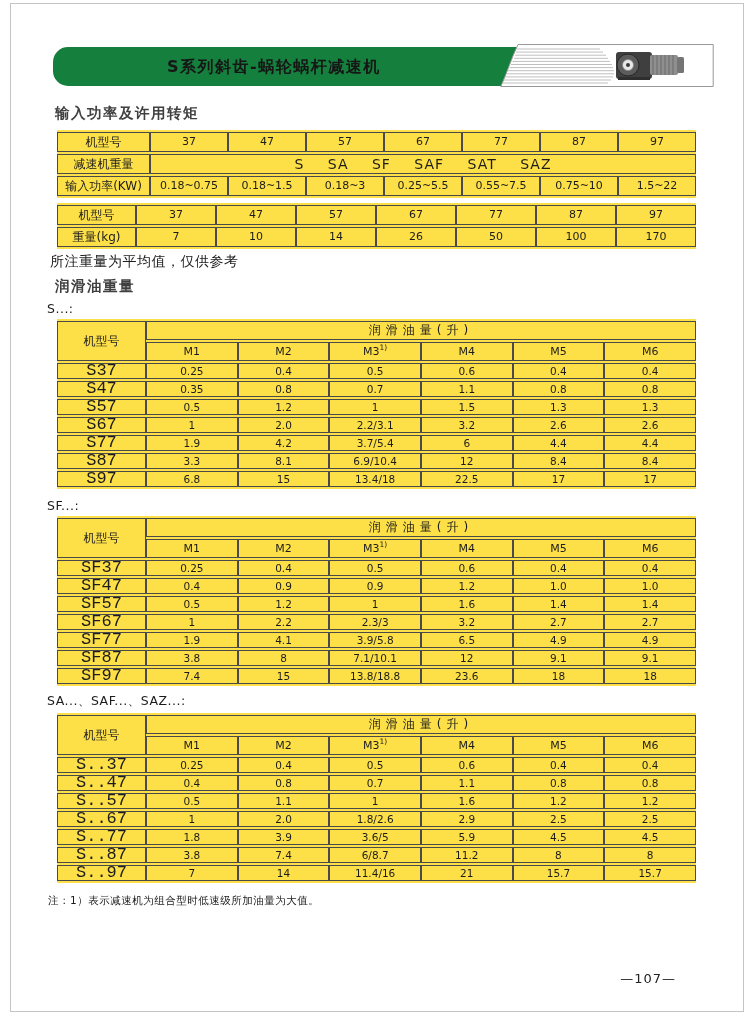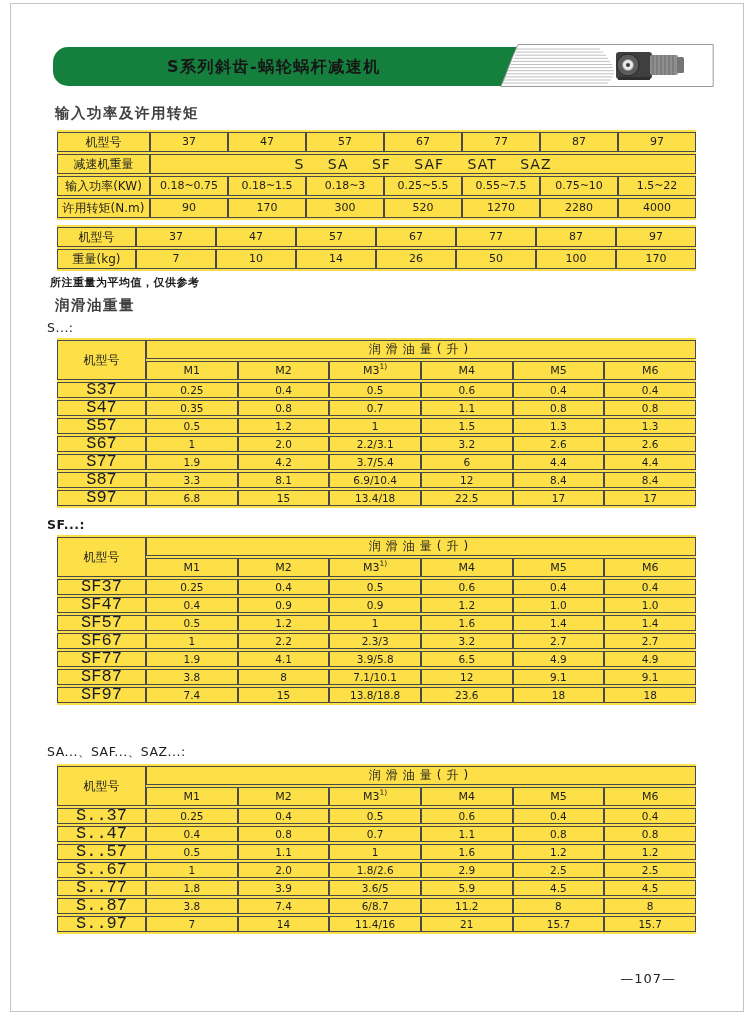--- a/index.html
+++ b/index.html
@@ -19,22 +19,22 @@
     font-size:16px;font-weight:bold;letter-spacing:1.5px;white-space:nowrap;color:#161616;
   }
   .art-box{position:absolute;left:500px;top:44px;width:214px;height:43px;}
   
   .sec-h{font-size:14.5px;font-weight:bold;letter-spacing:1.5px;margin:0 0 0 55px;color:#404040;}
   .h-power{padding-top:16px;}
   .h-weight{padding-top:9px;}
   .h-oil{padding-top:6px;}
   .oil-label{font-size:12.5px;font-weight:normal;margin:0 0 0 47px;letter-spacing:0.5px;}
   .lbl-s{padding-top:5px;}
-  .lbl-sf{padding-top:9px;font-weight:bold;}
-  .lbl-sa{padding-top:7px;margin-top:32px;}
+  .lbl-sf{padding-top:9px;}
+  .lbl-sa{padding-top:7px;}
   
   table{
     border-collapse:separate;border-spacing:0 2px;table-layout:fixed;
     margin-left:57px;width:639px;background:#fde047;
   }
   th,td{
     border:1px solid #4a4a4a;text-align:center;vertical-align:middle;
     font-weight:normal;white-space:nowrap;overflow:hidden;
   }
   .t-power{margin-top:7px;}
@@ -45,21 +45,21 @@
   .t-weight th,.t-weight td{font-size:11px;line-height:14px;padding:2px 1px;}
   .t-weight th.row-label{font-size:12px;}
   .t-oil{margin-top:3px;}
   .t-oil td{font-size:10.5px;line-height:12px;padding:1px;}
   .t-oil thead th{font-size:11px;line-height:13px;padding:2px 1px;}
   .t-oil th.model-h{font-size:12px;}
   .t-oil th.oil-span{letter-spacing:5px;font-size:12px;}
   .t-oil td.model-cell{font-size:17px;font-family:Liberation Mono, monospace;}
   sup{font-size:7.5px;line-height:0;vertical-align:super;}
   
-  .small-note{font-size:11px;margin:4px 0 0 50px;letter-spacing:0.5px;font-weight:bold;}
+  .small-note{font-size:14px;margin:4px 0 0 50px;letter-spacing:0.5px;}
   .footnote{font-size:10.5px;margin:11px 0 0 48px;letter-spacing:0.5px;}
   .pageno{position:absolute;right:74px;top:971px;font-size:13px;letter-spacing:1px;color:#222;}
 </style>
 </head>
 <body>
 
 <div class="page">
   <div class="scan-frame"></div>
 
   <div class="header">
@@ -120,30 +120,20 @@
         <tr>
           <th class="row-label">输入功率(KW)</th>
           <td>0.18~0.75</td>
           <td>0.18~1.5</td>
           <td>0.18~3</td>
           <td>0.25~5.5</td>
           <td>0.55~7.5</td>
           <td>0.75~10</td>
           <td>1.5~22</td>
         </tr>
-        <tr>
-          <th class="row-label">许用转矩(N.m)</th>
-          <td>90</td>
-          <td>170</td>
-          <td>300</td>
-          <td>520</td>
-          <td>1270</td>
-          <td>2280</td>
-          <td>4000</td>
-        </tr>
       </tbody>
   </table>
 
   <table class="t-weight" id="weight-table">
     <colgroup>
         <col style="width:79px">
       </colgroup>
     <tbody>
         <tr>
           <th class="row-label">机型号</th>
@@ -421,14 +411,15 @@
             <td>14</td>
             <td>11.4/16</td>
             <td>21</td>
             <td>15.7</td>
             <td>15.7</td>
           </tr>
         </tbody>
       </table>
     </div>
 
+  <p class="footnote">注：1）表示减速机为组合型时低速级所加油量为大值。</p>
   <div class="pageno">—107—</div>
 </div>
 
 </body></html>

